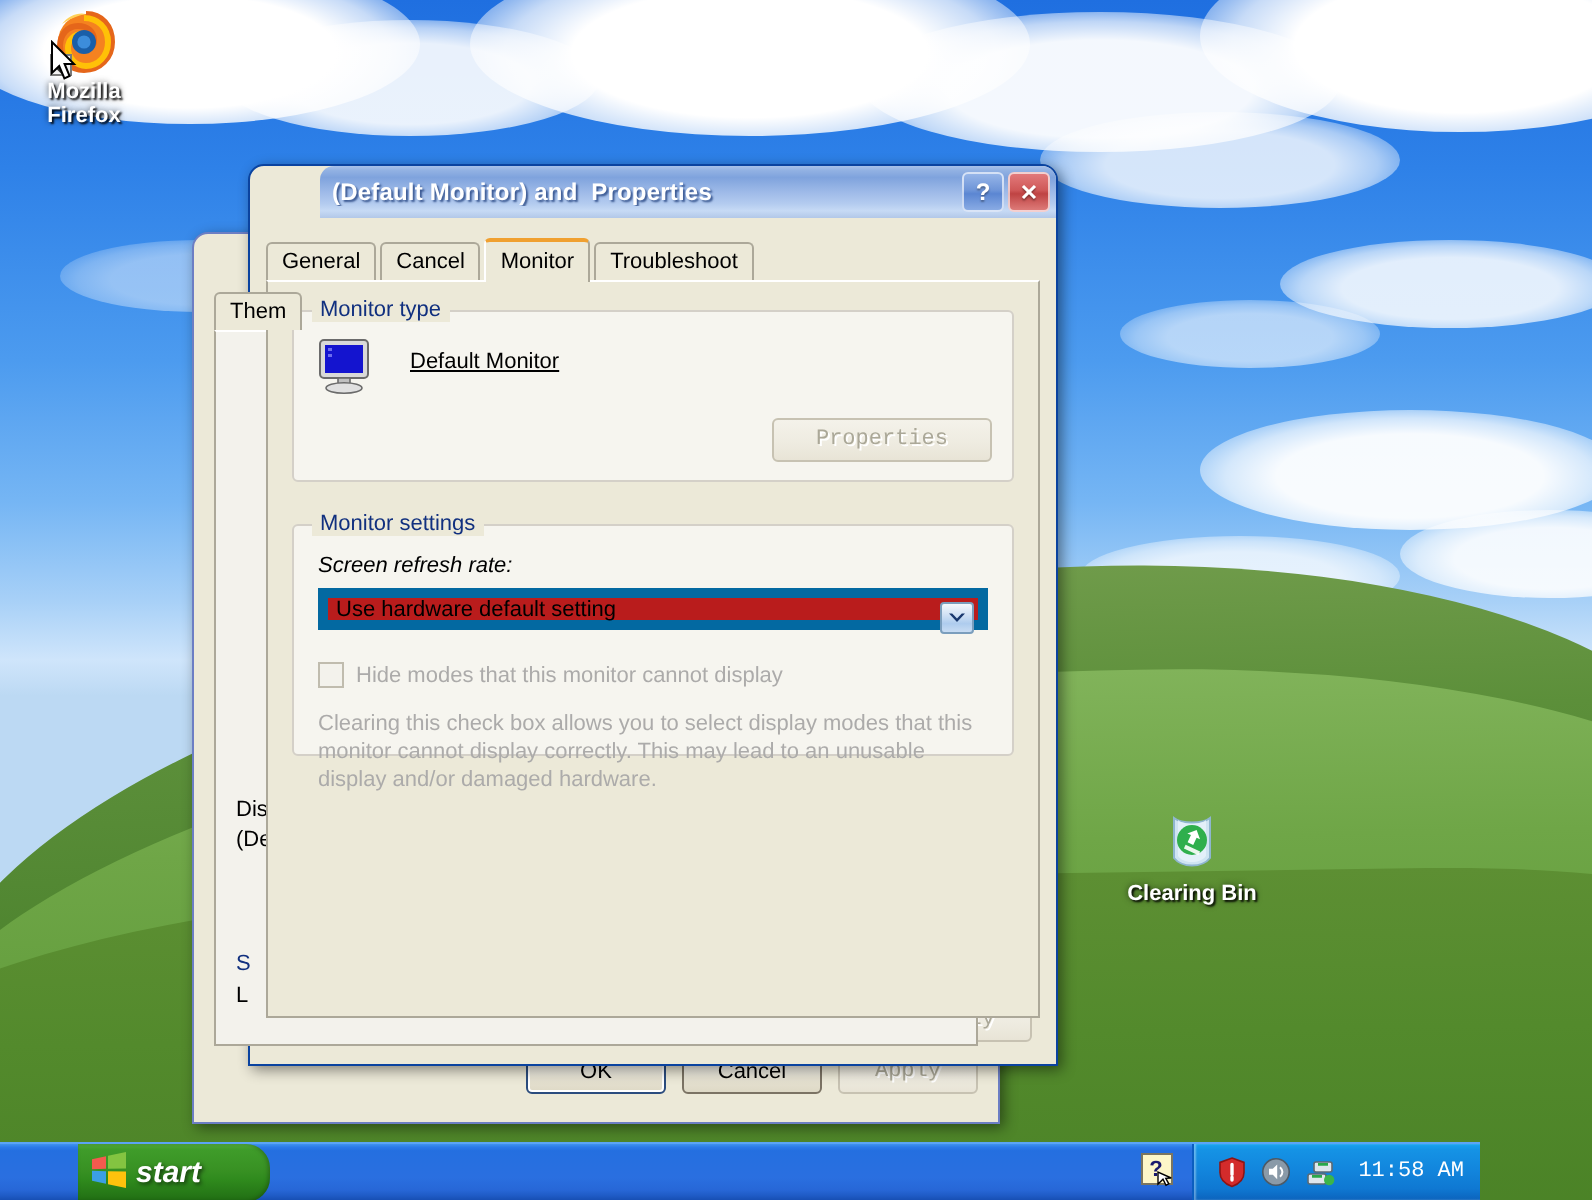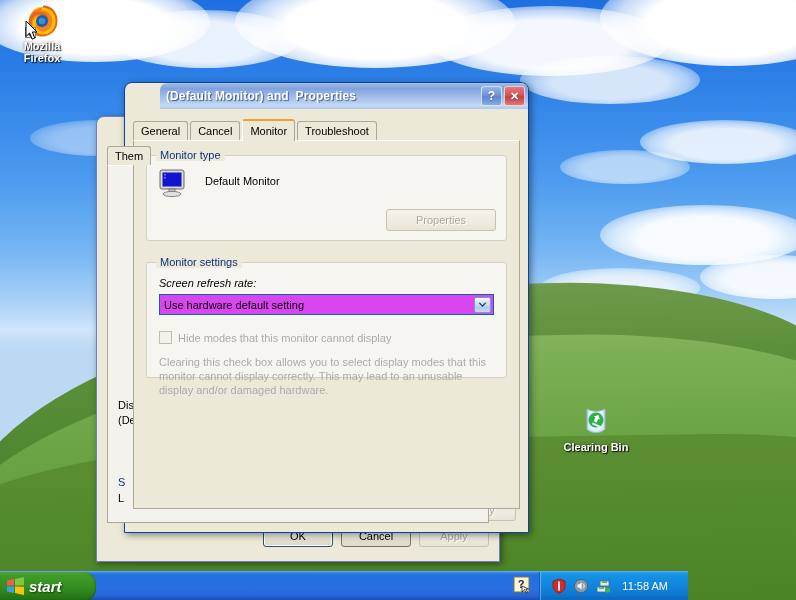--- a/index.html
+++ b/index.html
@@ -240,31 +240,32 @@
     border: 1px solid #7b7364;
     border-radius: 3px;
     cursor: default;
     display: inline-flex; align-items: center; justify-content: center;
   }
   .xp-btn.disabled {
     color: #aba898;
     text-shadow: 1px 1px 0 #ffffff;
     background: linear-gradient(180deg,#f4f2ea 0%, #eeebe0 60%, #e8e4d6 100%);
     border-color: #c7c2b2;
+    font-family: Liberation Mono, monospace;
   }
   .xp-btn.default {
     border: 1px solid #2b4c7e;
     box-shadow: inset 0 0 0 1px #ffffff;
   }
 
   
   .xp-combo {
     height: 21px;
-    background: #d946ef;
-    border: 1px solid #0369a1;
+    background: #b91c1c;
+    border: 5px solid #0369a1;
     display: flex; align-items: center;
     padding-left: 4px;
     font-size: 11px;
     color: #000;
     cursor: default;
     position: relative;
   }
   .combo-btn {
     position: absolute; right: 2px; top: 2px;
     width: 17px; height: 16px;
@@ -282,27 +283,28 @@
     display: inline-block;
     vertical-align: middle;
     margin-right: 6px;
   }
 
   .dimtext { color: #acabaa; }
 
   
   #taskbar {
     position: absolute; left: 0; bottom: 0;
-    width: 688px; height: 29px;
+    width: 740px; height: 29px;
     background: linear-gradient(180deg,
       #3f93ef 0%, #2b7ae8 6%, #246fe0 12%,
       #2a6fe0 60%, #2767d7 82%, #1f5bc6 92%, #174fb4 100%);
     border-top: 1px solid #5ba4f5;
     display: flex; align-items: stretch;
     z-index: 1000;
+    padding-left: 39px;
   }
   #start-button {
     width: 96px; height: 29px;
     background: linear-gradient(180deg,#55ad3c 0%, #3f9c2a 10%, #389123 45%, #2f8a1d 62%, #257616 88%, #1f6a12 100%);
     border-radius: 0 12px 12px 0;
     display: flex; align-items: center;
     padding-left: 6px;
     cursor: default;
     box-shadow: inset -1px 0 2px rgba(0,0,0,0.25);
   }
@@ -320,22 +322,23 @@
     background: linear-gradient(180deg,#18a3f0 0%, #1593e5 10%, #1286dd 45%, #0f78d2 80%, #0b63bd 100%);
     padding: 0 6px 0 8px;
     border-left: 1px solid #0a5ec0;
     box-shadow: inset 1px 0 1px rgba(255,255,255,0.35);
   }
   .tray-icon { width: 16px; height: 16px; margin: 0 3px; position: relative; }
   #tray-time {
     color: #ffffff;
     font-size: 11px;
     margin-left: 8px;
-    margin-right: 14px;
+    margin-right: 2px;
     white-space: nowrap;
+    font-family: Liberation Mono, monospace;
   }
   #taskbar-help {
     display: flex; align-items: center;
     padding: 0 8px;
   }
 </style>
 </head>
 <body>
 
 <div id="desktop">
@@ -449,21 +452,21 @@
         <div class="tab">
           <span>Troubleshoot</span>
         </div>
       </div>
 
       <div class="tabpage" style="height:369px;">
 
         <div class="groupbox" style="height:86px;">
           <div class="gb-title">Monitor type</div>
 
-          <div style="display:flex; align-items:flex-start; padding:11px 0 0 10px;">
+          <div style="display:flex; align-items:flex-start; padding:11px 0 0 10px;text-decoration:underline;">
             <div style="width:32px;height:32px;">
               <svg width="32" height="32" viewBox="0 0 32 32">
                 <rect x="3" y="3" width="24" height="19" rx="2" fill="#d9d9d9" stroke="#6b6b6b" stroke-width="1"></rect>
                 <rect x="5.5" y="5.5" width="19" height="14" fill="#1414cf"></rect>
                 <rect x="7" y="7" width="2" height="1.5" fill="#6c6cf0"></rect>
                 <rect x="7" y="10" width="2" height="1.5" fill="#6c6cf0"></rect>
                 <rect x="12" y="22" width="6" height="4" fill="#c0c0c0" stroke="#6b6b6b" stroke-width="0.8"></rect>
                 <ellipse cx="15" cy="27" rx="9" ry="2.6" fill="#e0e0e0" stroke="#6b6b6b" stroke-width="0.8"></ellipse>
               </svg>
             </div>

